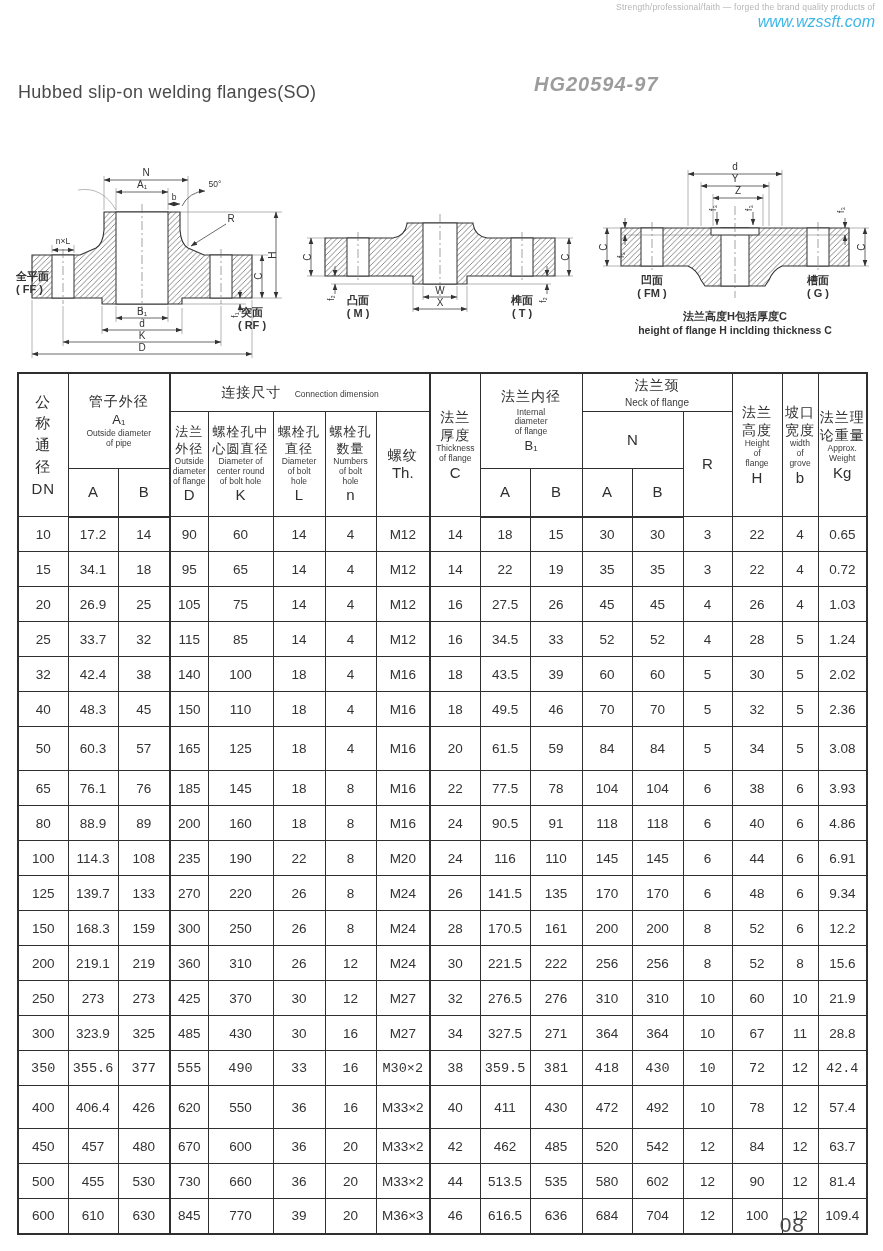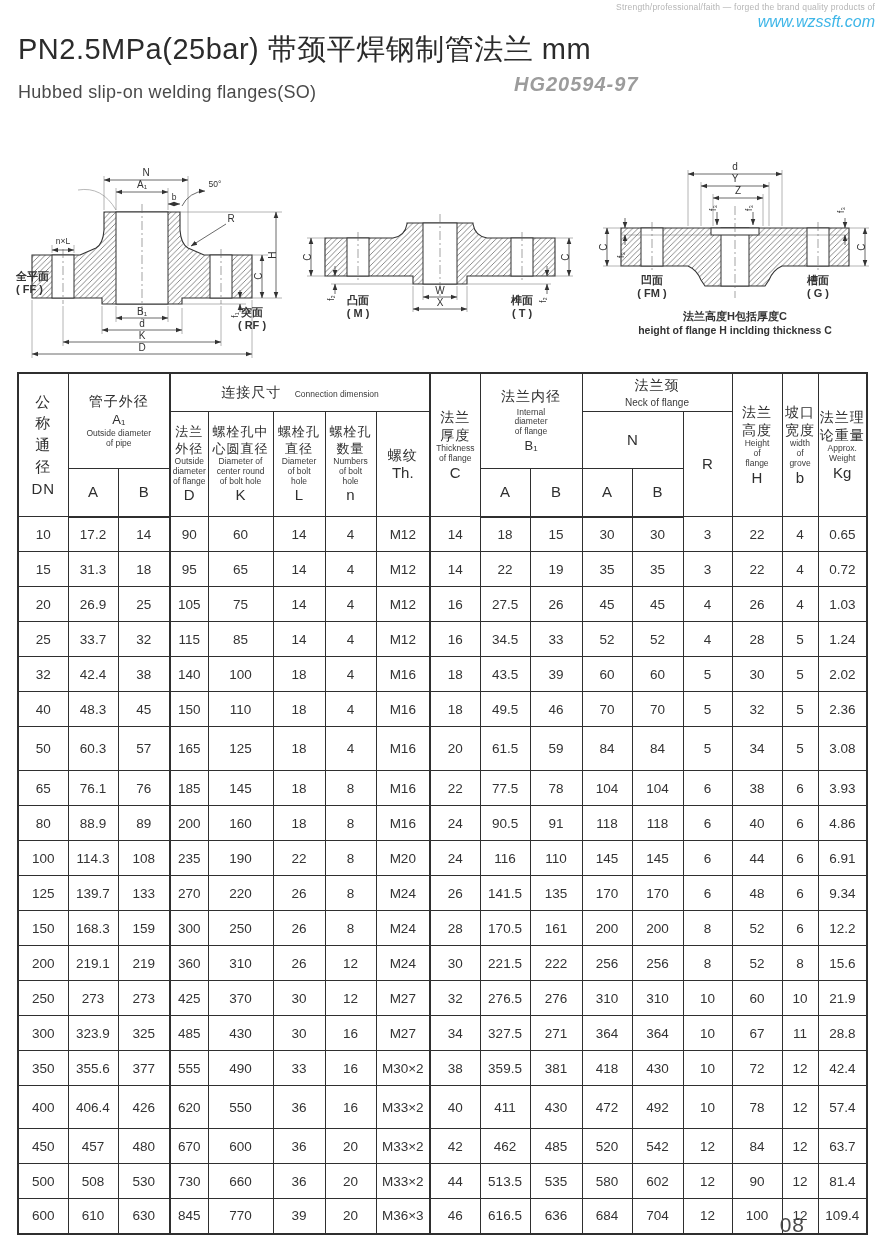--- a/index.html
+++ b/index.html
@@ -6,21 +6,21 @@
   .page{
     position:relative;width:883px;height:1251px;background:#ffffff;
     font-family:"Liberation Sans","DejaVu Sans",sans-serif;color:#2f2f2f;
     margin:0 auto;overflow:hidden;
   }
   
   .slogan{position:absolute;top:2px;right:8px;font-size:8.5px;color:#b5b5b5;letter-spacing:.2px;}
   .website{position:absolute;top:13px;right:8px;font-size:16px;font-style:italic;color:#3eb6e8;}
   .title{position:absolute;top:30px;left:18px;font-size:29px;font-weight:500;color:#2b2b2b;letter-spacing:.5px;white-space:nowrap;}
   .subtitle{position:absolute;top:82px;left:18px;font-size:18px;color:#4a4a4a;letter-spacing:.3px;}
-  .standard{position:absolute;top:73px;left:514px;font-size:20px;font-weight:bold;font-style:italic;color:#9c9c9c;letter-spacing:1px;}
+  .standard{position:absolute;top:73px;left:534px;font-size:20px;font-weight:bold;font-style:italic;color:#9c9c9c;letter-spacing:1px;}
   
   .drawings{position:absolute;top:158px;left:0;width:883px;height:210px;}
   .dw{position:absolute;}
   svg text{fill:#333;font-family:"Liberation Sans","DejaVu Sans",sans-serif;}
   .t{font-size:10px;text-anchor:middle;}
   .ts{font-size:8.5px;text-anchor:middle;}
   .cap{font-size:11px;font-weight:bold;text-anchor:middle;}
   .capl{font-size:11px;font-weight:bold;}
   .bcap{font-size:11px;font-weight:bold;text-anchor:middle;}
   .bcape{font-size:10.5px;font-weight:bold;text-anchor:middle;}
@@ -46,21 +46,20 @@
   
   .pagenum{position:absolute;top:1213px;right:78px;font-size:21px;color:#4a4a4a;letter-spacing:1px;}
 </style>
 </head>
 <body>
 
 <div class="page">
 
   <div class="slogan">Strength/professional/faith — forged the brand quality products of</div>
   <div class="website">www.wzssft.com</div>
-  <h1 class="title" style="margin:0">PN2.5MPa(25bar) 带颈平焊钢制管法兰  mm</h1>
   <div class="subtitle">Hubbed slip-on welding flanges(SO)</div>
   <div class="standard">HG20594-97</div>
 
   <div class="drawings">
 
     <svg width="0" height="0" style="position:absolute">
       <defs>
         <pattern id="hatch" width="5.5" height="5.5" patternUnits="userSpaceOnUse">
           <path d="M-1,6.5 L6.5,-1" stroke="#6a6a6a" stroke-width="0.8"></path>
         </pattern>
@@ -409,21 +408,21 @@
           <td>15</td>
           <td>30</td>
           <td>30</td>
           <td>3</td>
           <td>22</td>
           <td>4</td>
           <td>0.65</td>
         </tr>
         <tr style="height: 35px;">
           <td>15</td>
-          <td>31.3</td>
+          <td>34.1</td>
           <td>18</td>
           <td class="thick-l">95</td>
           <td>65</td>
           <td>14</td>
           <td>4</td>
           <td>M12</td>
           <td class="thick-l">14</td>
           <td>22</td>
           <td>19</td>
           <td>35</td>
@@ -673,21 +672,21 @@
           <td class="thick-l">34</td>
           <td>327.5</td>
           <td>271</td>
           <td>364</td>
           <td>364</td>
           <td>10</td>
           <td>67</td>
           <td>11</td>
           <td>28.8</td>
         </tr>
-        <tr style="height: 35px;">
+        <tr style="height: 35px; font-family: Liberation Mono, monospace;">
           <td>350</td>
           <td>355.6</td>
           <td>377</td>
           <td class="thick-l">555</td>
           <td>490</td>
           <td>33</td>
           <td>16</td>
           <td>M30×2</td>
           <td class="thick-l">38</td>
           <td>359.5</td>
@@ -732,21 +731,21 @@
           <td>485</td>
           <td>520</td>
           <td>542</td>
           <td>12</td>
           <td>84</td>
           <td>12</td>
           <td>63.7</td>
         </tr>
         <tr style="height: 35px;">
           <td>500</td>
-          <td>508</td>
+          <td>455</td>
           <td>530</td>
           <td class="thick-l">730</td>
           <td>660</td>
           <td>36</td>
           <td>20</td>
           <td>M33×2</td>
           <td class="thick-l">44</td>
           <td>513.5</td>
           <td>535</td>
           <td>580</td>

